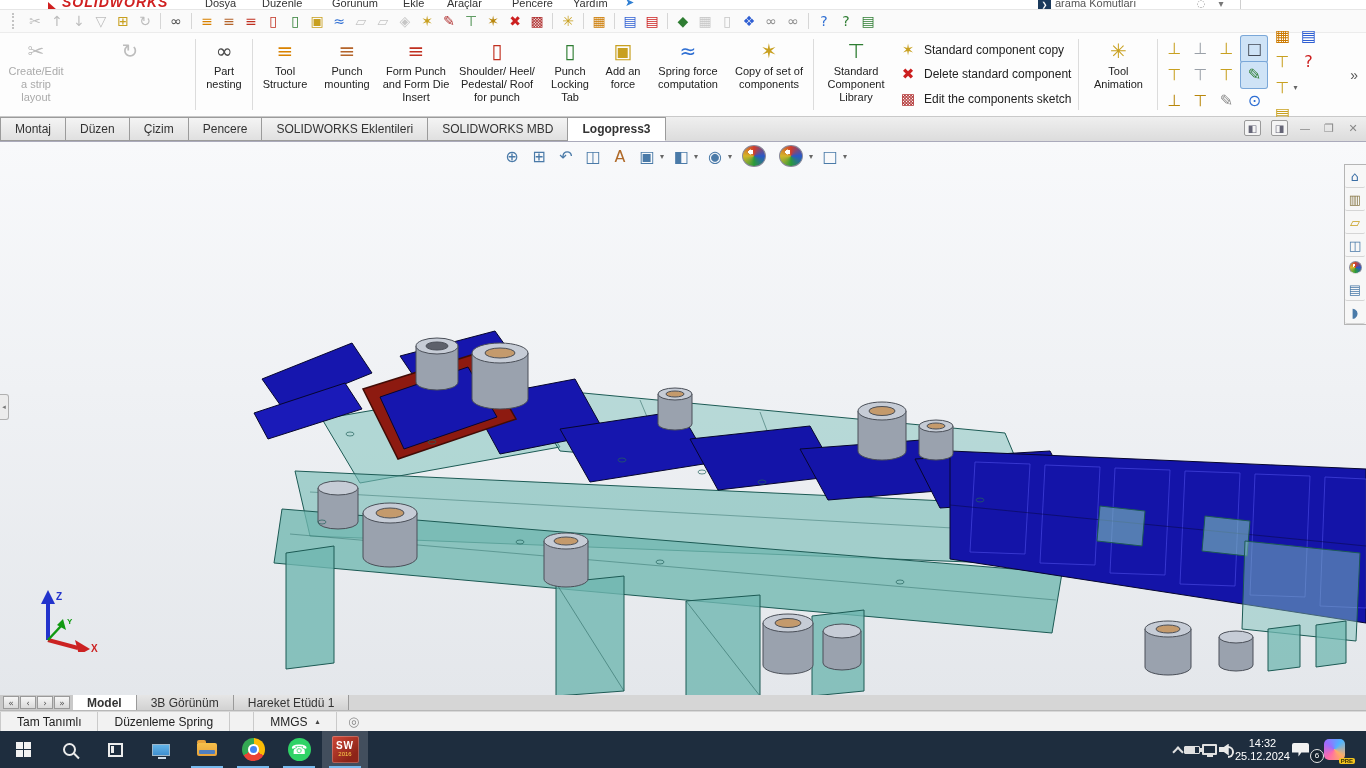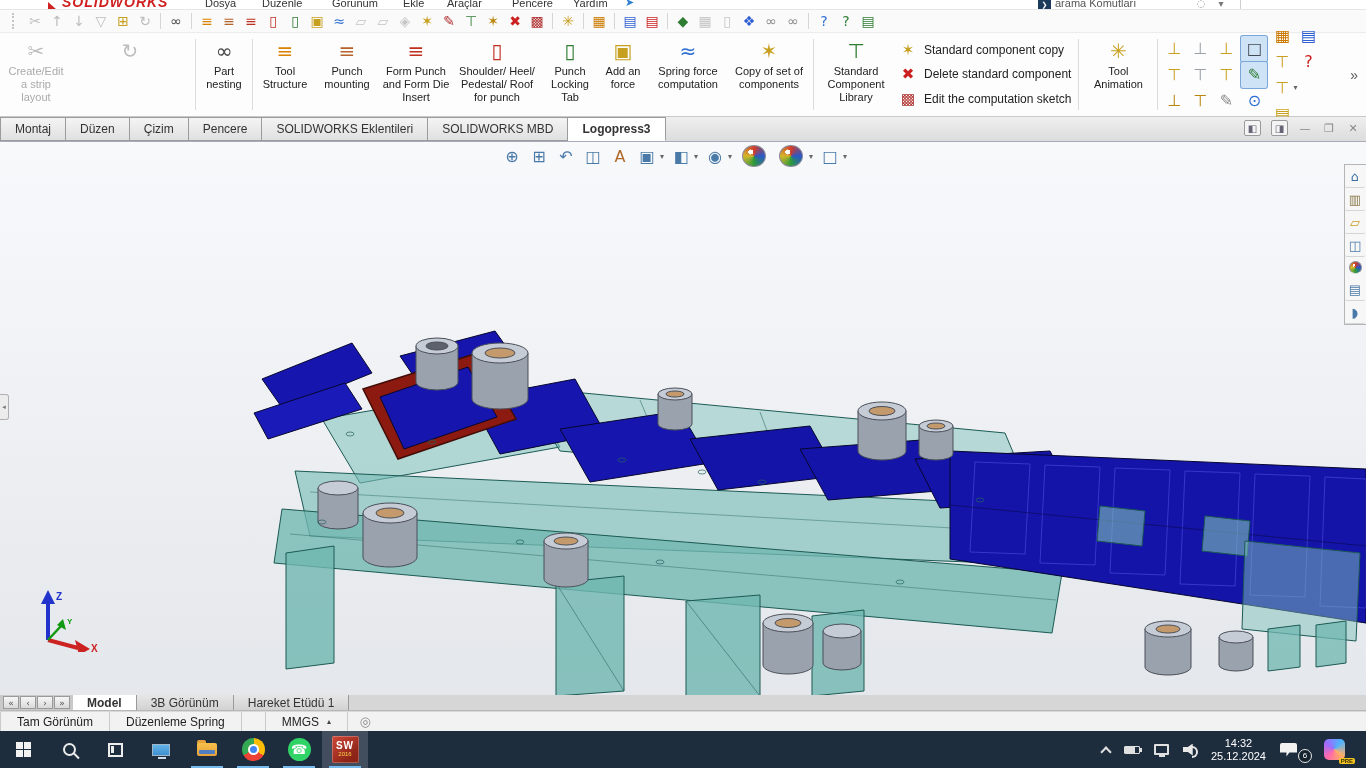--- a/index.html
+++ b/index.html
@@ -98,21 +98,21 @@
   .fold::before{content:'';position:absolute;top:-3px;left:0;width:9px;height:3px;background:#e8a23a;border-radius:2px 2px 0 0}
   .fold::after{content:'';position:absolute;left:2px;right:2px;bottom:2px;height:4px;background:#4f7fc0;border-radius:1px}
   .chrome{width:23px;height:23px;border-radius:50%;background:conic-gradient(from -120deg,#34a853 0 120deg,#fbbc05 0 240deg,#ea4335 0 360deg);position:relative}
   .chrome::before{content:'';position:absolute;inset:6px;background:#fff;border-radius:50%}
   .chrome::after{content:'';position:absolute;inset:8px;background:#4285f4;border-radius:50%}
   .wa{width:23px;height:23px;border-radius:50%;background:#2fd366;color:#fff;display:flex;align-items:center;justify-content:center;font-size:13px;font-family:"DejaVu Sans",sans-serif}
   .wa::before{content:'☎'}
   .sw{width:27px;height:27px;background:linear-gradient(140deg,#d04838 0%,#8d2418 75%);border-radius:2px;display:flex;flex-direction:column;align-items:center;justify-content:center;box-shadow:inset 0 0 0 1px rgba(255,255,255,.25)}
   .sw b{color:#fff;font-size:10px;line-height:10px;letter-spacing:1px}
   .sw i{color:#ffd24a;font-style:normal;font-size:6px;line-height:7px}
-  .tray{margin-left:auto;display:flex;align-items:center;gap:14px;padding-right:14px}
+  .tray{margin-left:auto;display:flex;align-items:center;gap:2px;padding-right:14px}
   .chev{width:8px;height:8px;border-top:2px solid #e0e0e0;border-right:2px solid #e0e0e0;transform:rotate(-45deg);margin-top:4px}
   .bat{width:16px;height:8px;border:1px solid #e0e0e0;border-radius:1px;background:linear-gradient(90deg,#e0e0e0 0 70%,transparent 70%);position:relative}
   .bat::after{content:'';position:absolute;right:-3px;top:1px;width:2px;height:4px;background:#e0e0e0}
   .net{width:15px;height:11px;border:2px solid #e0e0e0;border-radius:1px;position:relative}
   .net::after{content:'';position:absolute;left:3px;bottom:-4px;width:6px;height:2px;background:#e0e0e0}
   .spk{width:14px;height:12px;position:relative}
   .spk::before{content:'';position:absolute;inset:0;background:#e8e8e8;clip-path:polygon(0 30%,35% 30%,70% 0,70% 100%,35% 70%,0 70%)}
   .spk::after{content:'';position:absolute;right:-1px;top:2px;width:4px;height:8px;border:2px solid #e8e8e8;border-left:none;border-radius:0 8px 8px 0}
   .clock{display:flex;flex-direction:column;align-items:center;color:#fff;font-size:11px;line-height:13px}
   .notif-wrap{position:relative;width:30px;height:24px;display:flex;align-items:center}
@@ -253,21 +253,21 @@
       <div class="srow">
         <span class="ric" style="color:#c8a020">✶</span>
         <span>Standard component copy</span>
       </div>
       <div class="srow">
         <span class="ric" style="color:#cc1f1f">✖</span>
         <span>Delete standard component</span>
       </div>
       <div class="srow">
         <span class="ric" style="color:#b03030">▩</span>
-        <span>Edit the computation sketch</span>
+        <span>Edit the components sketch</span>
       </div>
     </div>
     <div class="rsep"></div>
     <div class="rbtn" style="width:72px">
       <span class="ric" style="color:#c8a020">✳</span>
       <div class="rlbl">Tool Animation</div>
     </div>
     <div class="rsep"></div>
     <div class="grid3">
         <span class="ic" style="color: rgb(200, 160, 32);">⊥</span>
@@ -495,21 +495,21 @@
       </div>
     <div class="stab">
         <span>3B Görünüm</span>
       </div>
     <div class="stab">
         <span>Hareket Etüdü 1</span>
       </div>
   </div>
 
   <div id="statusbar">
-    <div class="seg">Tam Görünüm</div>
+    <div class="seg">Tam Tanımlı</div>
     <div class="seg">Düzenleme Spring</div>
     <div class="seg small"></div>
     <div class="seg">
       <span>MMGS</span>
       <span class="uarrow">▴</span>
     </div>
     <div id="statusicons">
         <span class="ic" style="color: rgb(138, 138, 138);">◎</span>
       </div>
   </div>

